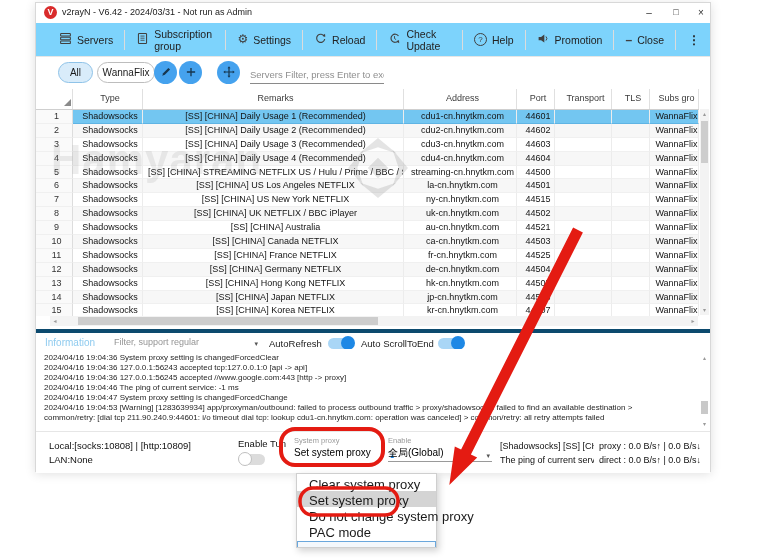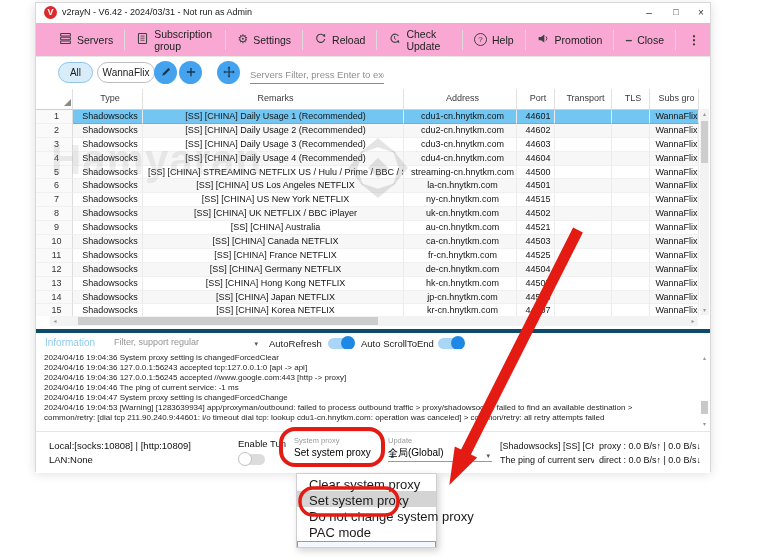--- a/index.html
+++ b/index.html
@@ -8,21 +8,21 @@
   .window{position:absolute;left:35px;top:2px;width:676px;height:470px;background:#fff;
     border:1px solid #d8d8d8;box-shadow:0 2px 10px rgba(0,0,0,.13);box-sizing:border-box;z-index:10;}
   
   .titlebar{position:absolute;left:0;top:0;right:0;height:20px;background:#fff;}
   .applogo{position:absolute;left:8px;top:3px;width:13px;height:13px;border-radius:50%;background:#d92b2b;
     color:#fff;font-size:9px;font-weight:bold;text-align:center;line-height:13px;}
   .apptitle{position:absolute;left:26px;top:4px;font-size:9px;color:#1a1a1a;white-space:nowrap;}
   .wbtn{position:absolute;top:2px;width:18px;height:16px;text-align:center;font-size:10px;color:#333;line-height:15px;}
   .w-min{left:604px}.w-max{left:631px;font-size:9px}.w-cls{left:656px}
   
-  .toolbar{position:absolute;left:0;top:20px;right:0;height:34px;background:#f9a8d4;border-bottom:1px solid #e6e6e6;
+  .toolbar{position:absolute;left:0;top:20px;right:0;height:34px;background:#7dd3fc;border-bottom:1px solid #e6e6e6;
     display:flex;align-items:center;padding-left:12px;box-sizing:border-box;}
   .tbtn{display:flex;align-items:center;gap:5px;padding:0 11px;font-size:10.5px;color:#222;height:100%;}
   .tbtn svg{width:13px;height:13px;flex:none;}
   .tsep{width:1px;height:20px;background:#dcdcdc;flex:none;}
   .gear{font-size:12px;color:#404040;line-height:13px;}
   .qcircle{width:11px;height:11px;border:1.2px solid #404040;border-radius:50%;font-size:8px;line-height:11px;
     text-align:center;color:#404040;display:inline-block;}
   .minusico{font-size:12px;color:#404040;font-weight:bold;line-height:12px;}
   .more{padding:0 10px;font-size:12px;color:#222;font-weight:bold;margin-left:2px;}
   
@@ -440,21 +440,21 @@
       <div class="sb-tun">Enable Tun</div>
       <div class="toggle off tg-tun"></div>
       <div class="combo sysproxy">
         <div class="clabel">System proxy</div>
         <div class="cvalue">
           <span>Set system proxy</span>
           <span class="caret">▴</span>
         </div>
       </div>
       <div class="combo routing">
-        <div class="clabel">Update</div>
+        <div class="clabel">Enable</div>
         <div class="cvalue">
           <span>全局(Global)</span>
           <span class="caret">▾</span>
         </div>
       </div>
       <div class="sb-server">
         <div>[Shadowsocks] [SS] [CHINA] Daily</div>
         <div>The ping of current service</div>
       </div>
       <div class="sb-speed">

